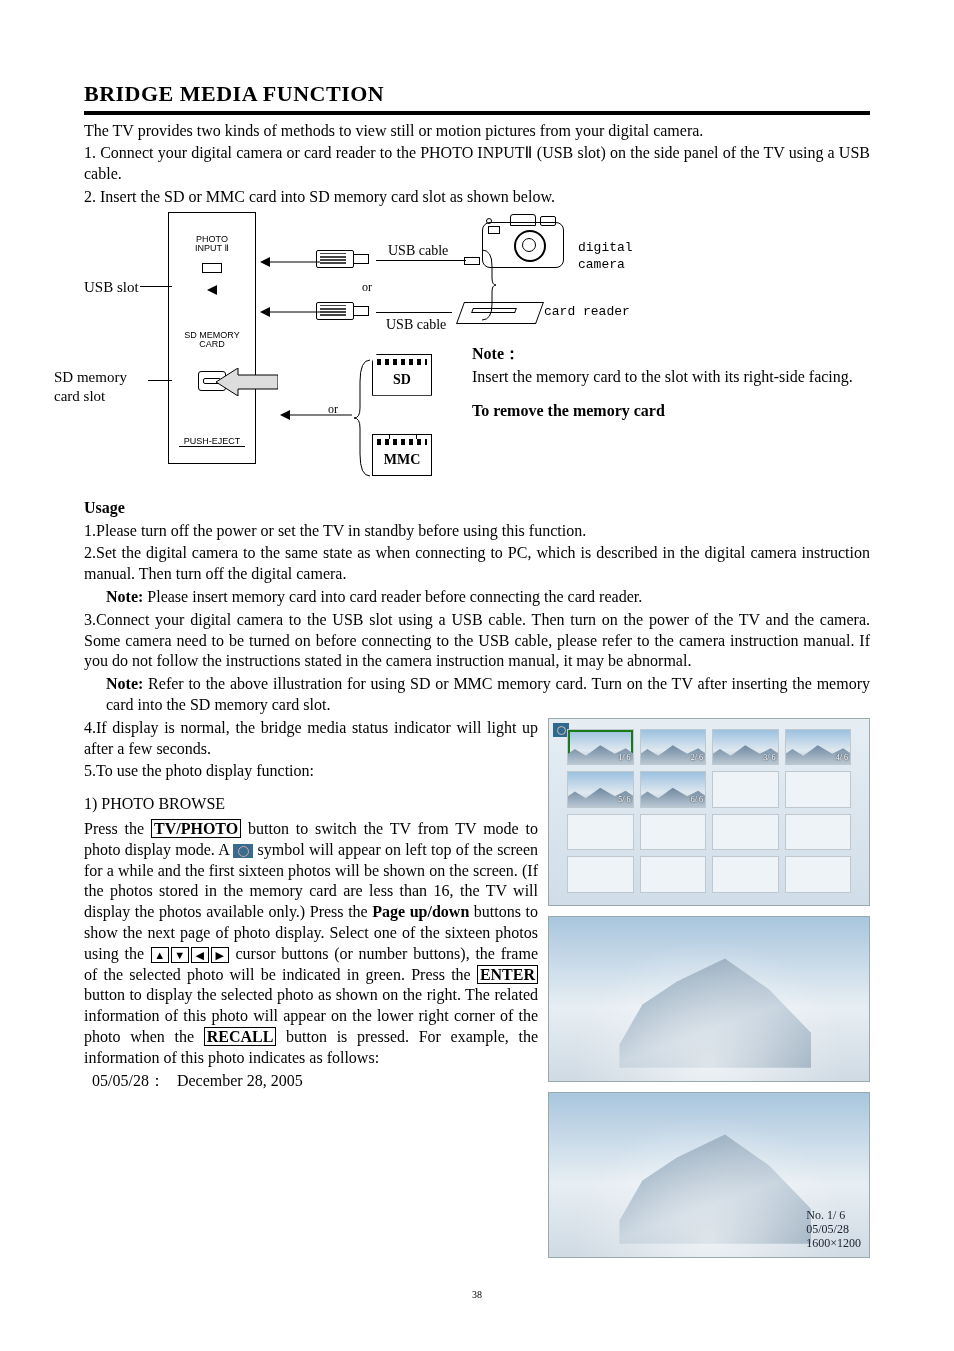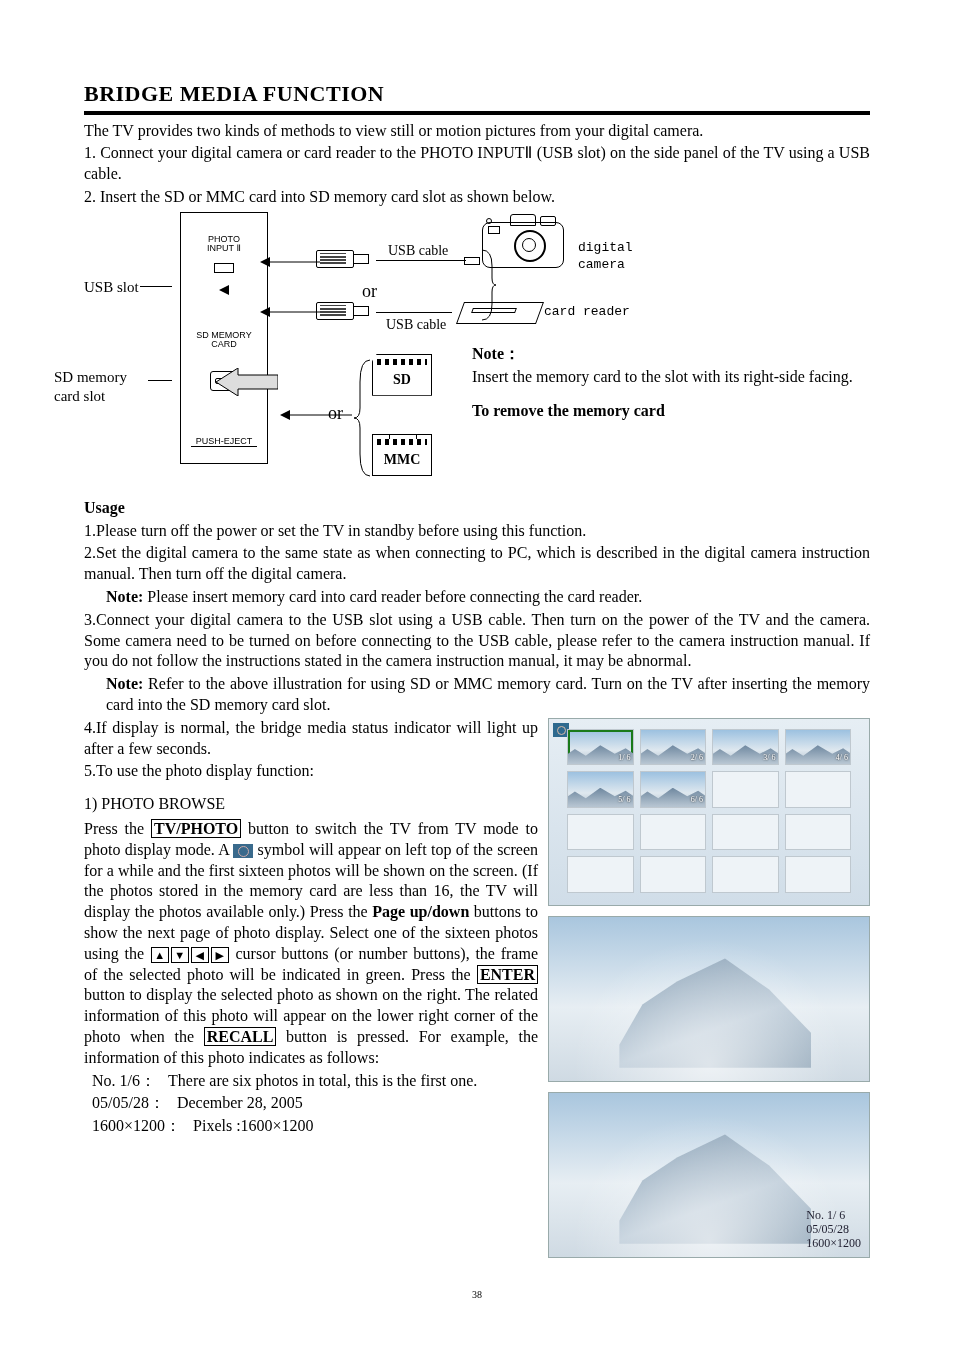--- a/index.html
+++ b/index.html
@@ -31,21 +31,21 @@
 
   
   .diagram {
     position: relative;
     height: 280px;
     margin-top: 4px;
   }
   .diagram .label { position: absolute; font-size: 15px; }
   .side-panel {
     position: absolute;
-    left: 96px; top: 0;
+    left: 84px; top: 0;
     width: 88px; height: 252px;
     border: 1px solid #000;
     box-sizing: border-box;
   }
   .panel-text {
     position: absolute;
     font-family: Arial, sans-serif;
     font-size: 9px;
     text-align: center;
     width: 100%;
@@ -92,21 +92,21 @@
     position:absolute; left:4px; top:5px; width:26px; height:1px;
     border-top:1px solid #444;
     box-shadow: 0 3px 0 #444, 0 6px 0 #444, 0 9px 0 #444;
   }
   .cable-label {
     position:absolute; font-size:14px;
   }
   .cable-line {
     position:absolute; height:1px; background:#000;
   }
-  .or-label { position:absolute; font-size:18px; }
+  .or-label { position:absolute; font-size:12px; }
   .dash-plug {
     position:absolute; width:14px; height:6px; border:1px solid #000;
   }
   .brace-svg { position:absolute; }
 
   .camera {
     position:absolute; width:80px; height:54px;
   }
   .camera .body {
     position:absolute; left:0; top:10px; width:80px; height:44px;
@@ -414,23 +414,21 @@
     <p>4.If display is normal, the bridge media status indicator will light up after a few seconds.</p>
     <p>5.To use the photo display function:</p>
 
     <p class="section-head">1) PHOTO BROWSE</p>
 
     <p>
       <span>Press the </span><span class="boxed">TV/PHOTO</span><span> button to switch the TV from TV mode to photo display mode. A </span><span class="boxed-icon"></span><span> symbol will appear on left top of the screen for a while and the first sixteen photos will be shown on the screen. (If the photos stored in the memory card are less than 16, the TV will display the photos available only.) Press the </span><span class="bold">Page up/down</span><span> buttons to show the next page of photo display. Select one of the sixteen photos using the </span><span class="cursor-btn">▲</span><span class="cursor-btn">▼</span><span class="cursor-btn">◀</span><span class="cursor-btn">▶</span><span> cursor buttons (or number buttons), the frame of the selected photo will be indicated in green. Press the </span><span class="boxed">ENTER</span><span> button to display the selected photo as shown on the right. The related information of this photo will appear on the lower right corner of the photo when the </span><span class="boxed">RECALL</span><span> button is pressed. For example, the information of this photo indicates as follows:</span>
     </p>
 
     <div class="info-list">
-      <p><span>No. 1/6：</span>&nbsp;&nbsp;&nbsp;<span>There are six photos in total, this is the first one.</span></p>
       <p><span>05/05/28：</span>&nbsp;&nbsp;&nbsp;<span>December 28, 2005</span></p>
-      <p><span>1600×1200：</span>&nbsp;&nbsp;&nbsp;<span>Pixels :1600×1200</span></p>
     </div>
   </div>
 
   <div class="right-col">
 
     <div class="thumb-panel">
       <div class="corner-icon"></div>
       <div class="grid">
         <div class="cell photo green">
             <div class="mtn"></div>

